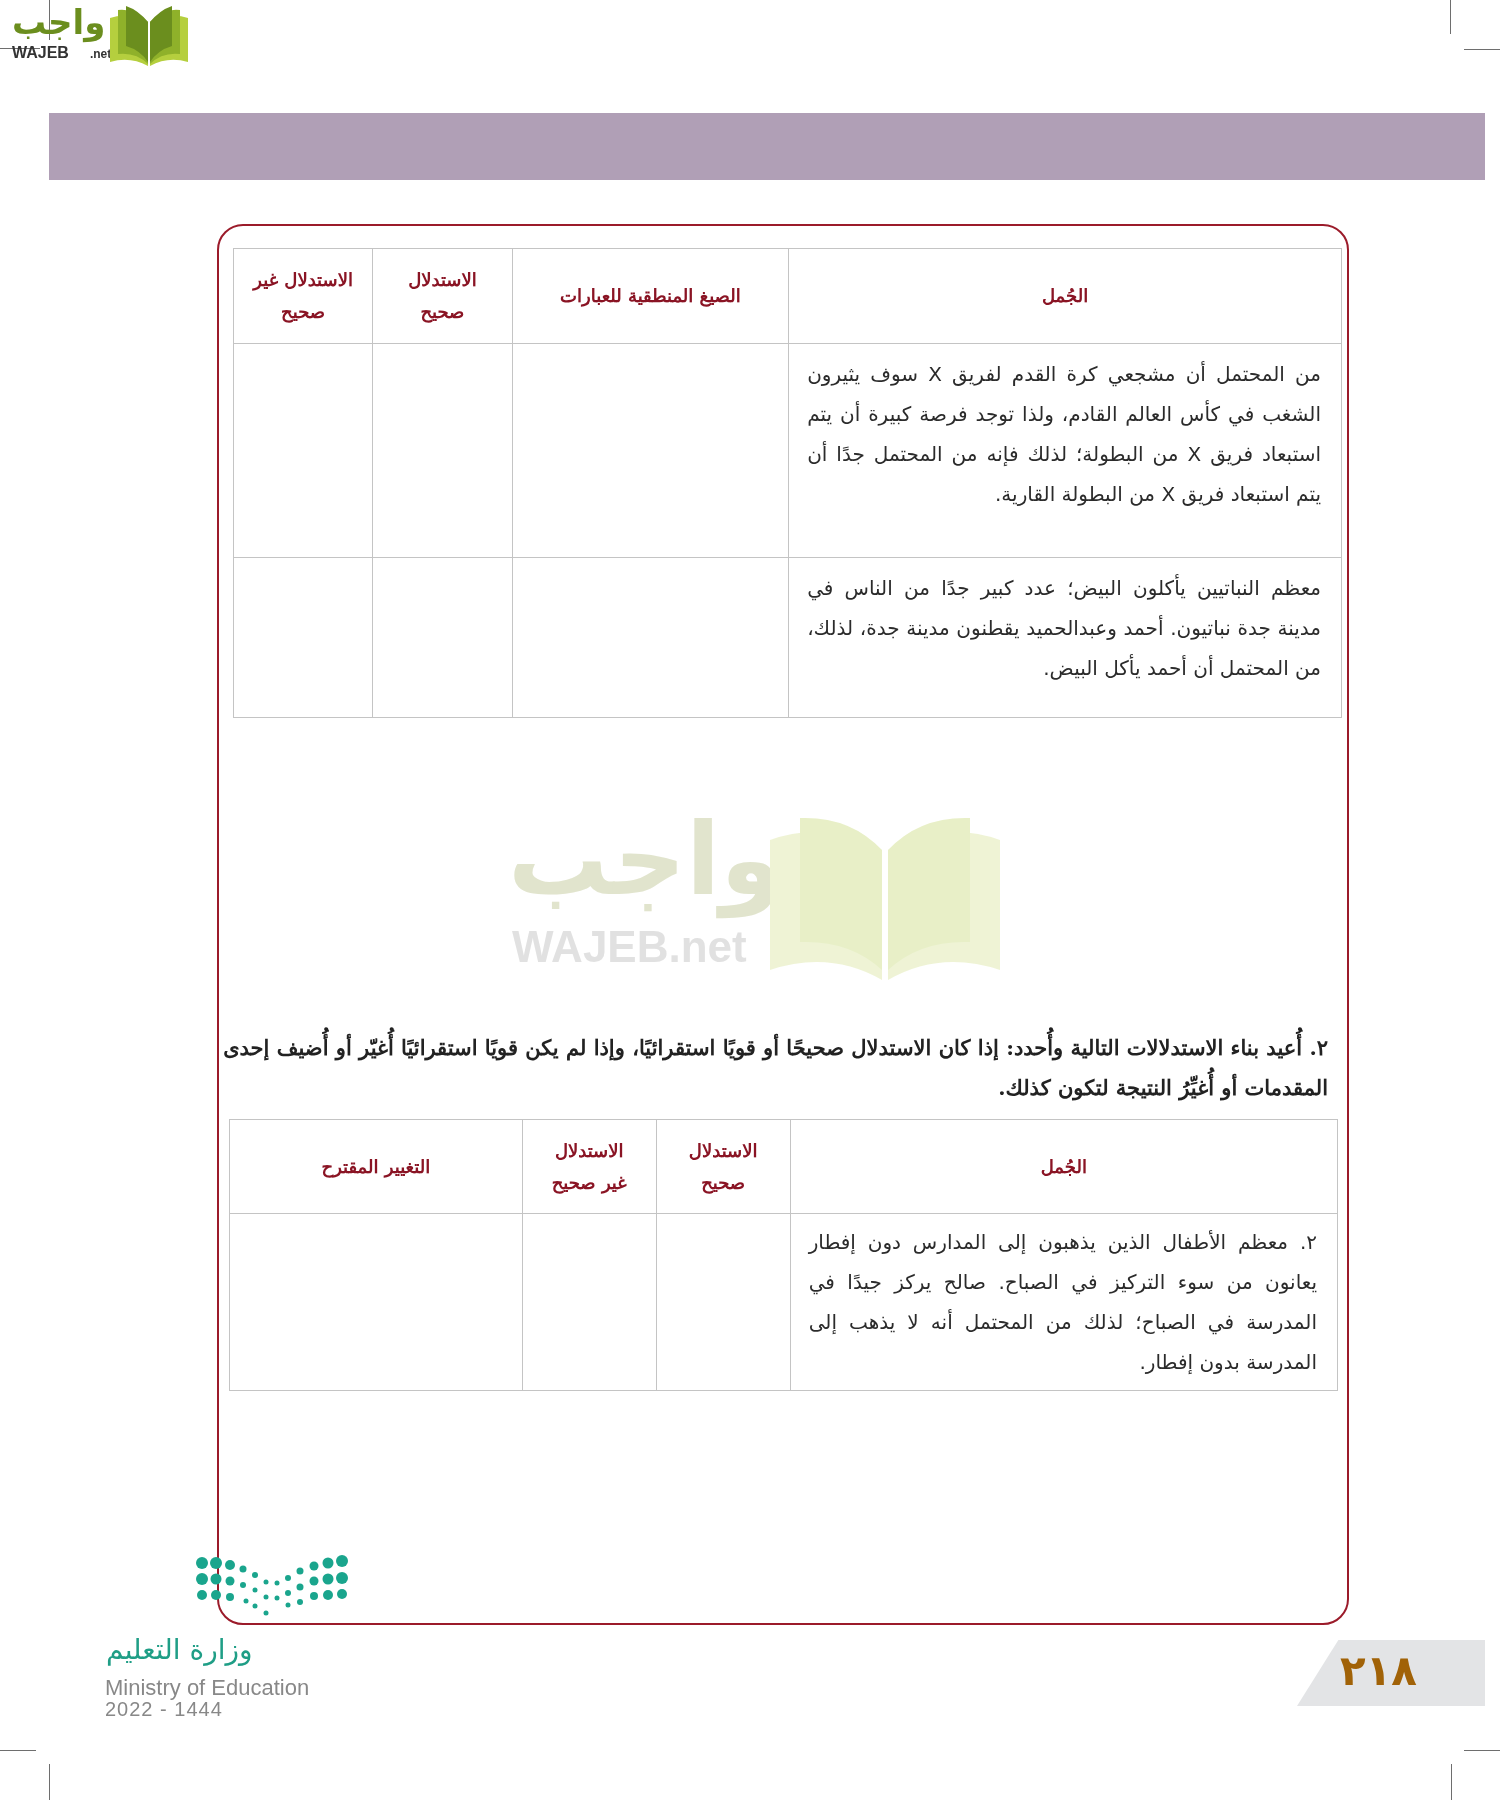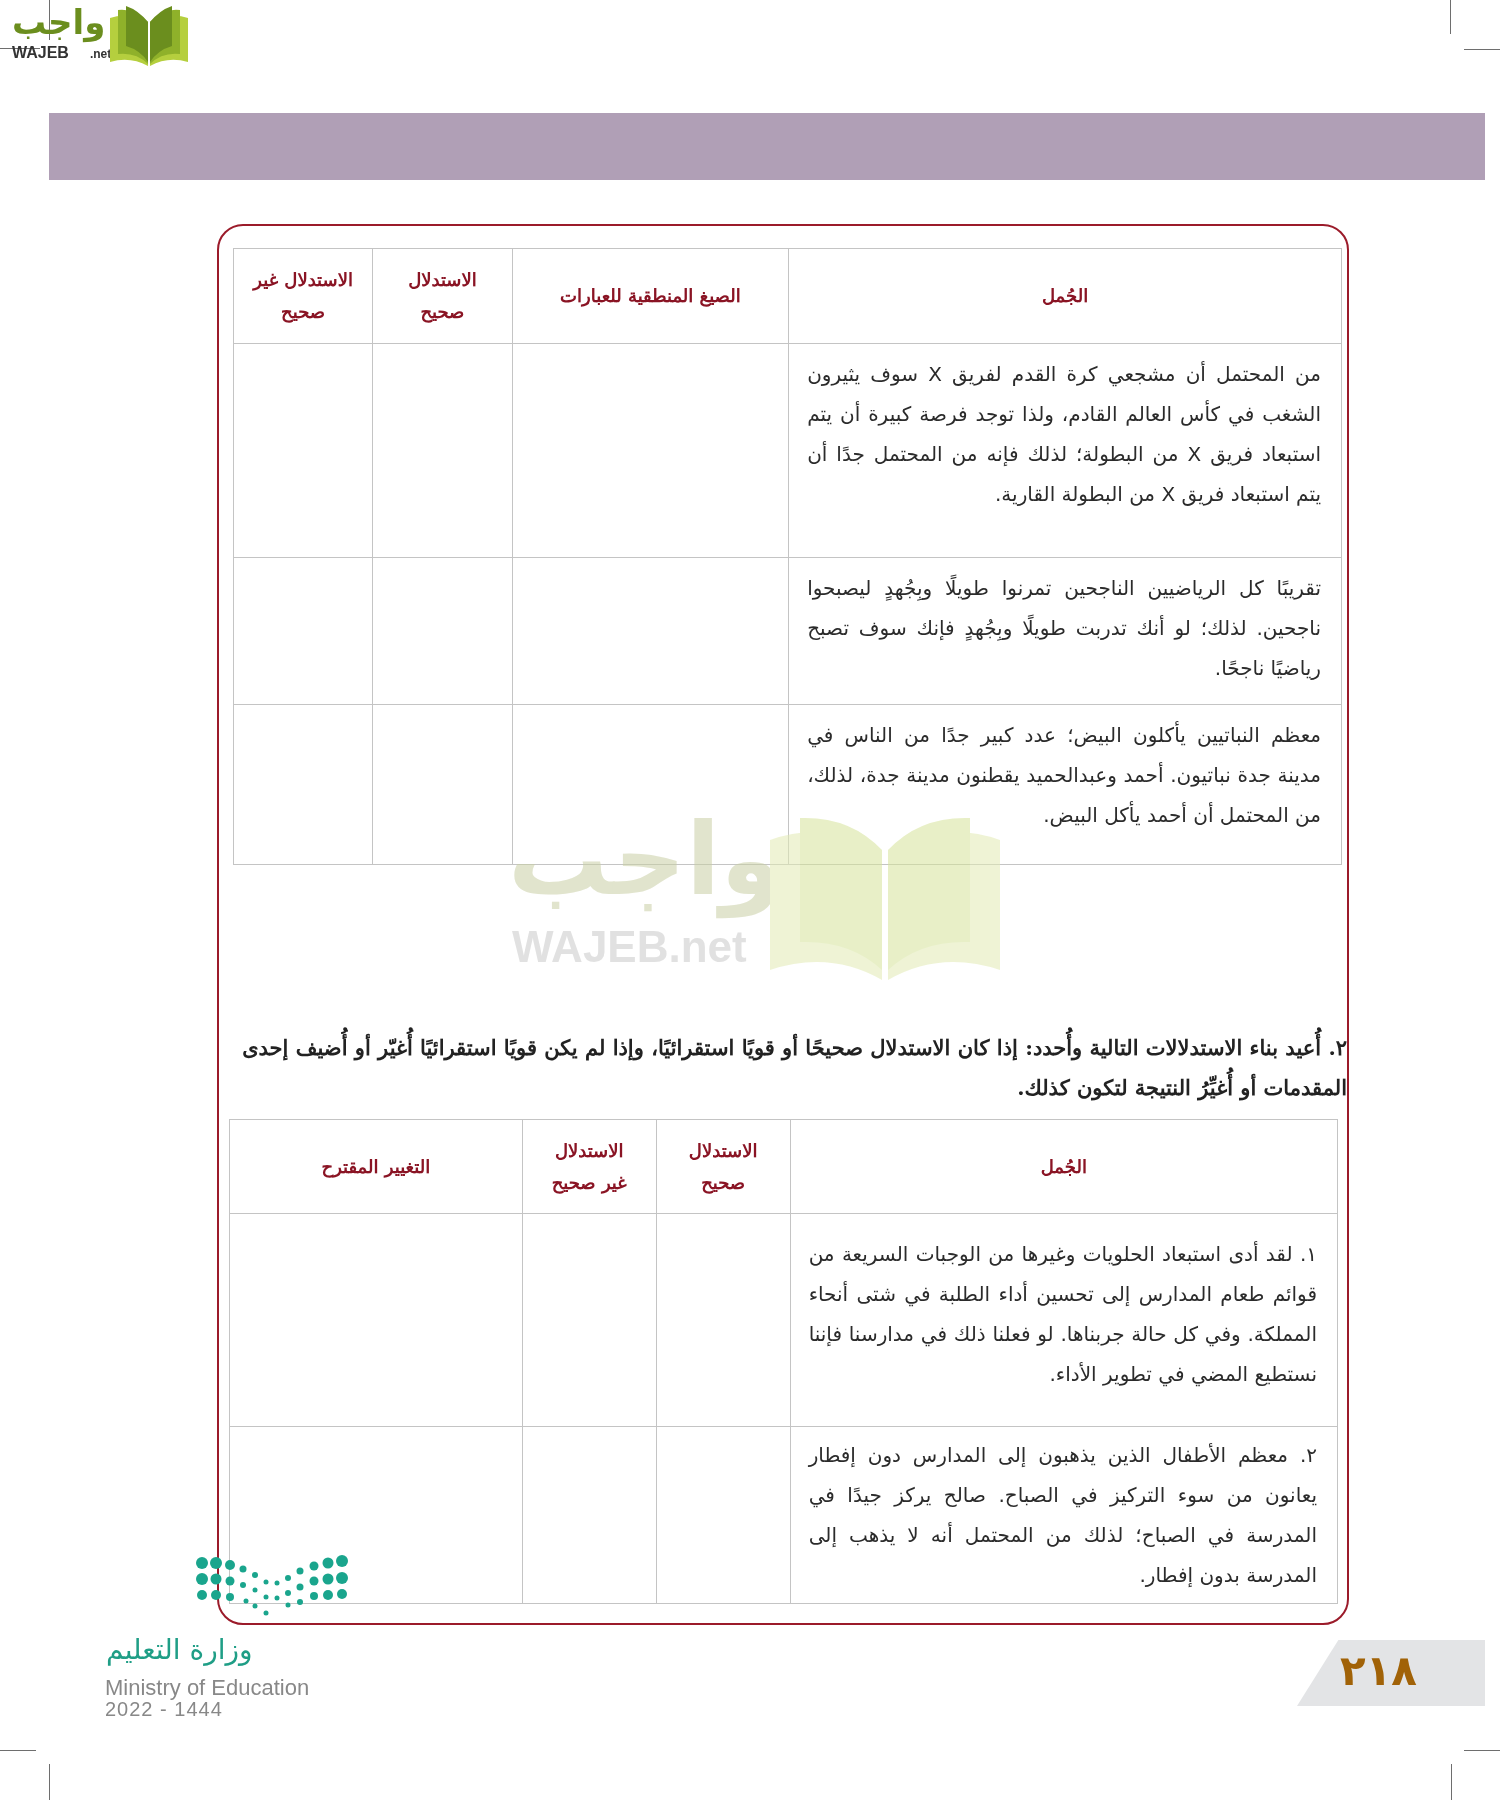--- a/index.html
+++ b/index.html
@@ -23,21 +23,21 @@
   .frame { position: absolute; left: 217px; top: 224px; width: 1132px; height: 1401px; border: 2.5px solid #9b1b2a; border-radius: 26px; }
 
   table { border-collapse: collapse; position: absolute; direction: rtl; }
   td, th { border: 1px solid #c4c4c4; vertical-align: top; }
   th { color: #8a1424; font-weight: bold; font-size: 18px; text-align: center; vertical-align: middle; line-height: 32px; font-family: "DejaVu Serif", serif; }
   td.text { font-size: 20px; line-height: 40px; padding: 10px 20px 8px 18px; text-align: justify; text-align-last: right; color: #2b2b2b; }
 
   #t1 { left: 233px; top: 248px; width: 1109px; }
   #t2 { left: 229px; top: 1119px; width: 1109px; }
 
-  .instr { position: absolute; left: 235px; top: 1028px; width: 1112px; direction: rtl; font-size: 21px; line-height: 40px; font-weight: bold; color: #222; font-family: "DejaVu Serif", serif; }
+  .instr { position: absolute; left: 216px; top: 1028px; width: 1112px; direction: rtl; font-size: 21px; line-height: 40px; font-weight: bold; color: #222; font-family: "DejaVu Serif", serif; }
 
   
   .wm { position: absolute; left: 508px; top: 810px; pointer-events: none; opacity: 0.55; }
   .wm-ar { position: absolute; left: 0; top: 0; font-size: 100px; font-weight: bold; color: #c9cfa5; direction: rtl; line-height: 100px; }
   .wm-en { position: absolute; left: 4px; top: 112px; font-size: 44px; font-weight: bold; color: #c9c9c9; font-family: "Liberation Sans", sans-serif; }
   .wm-book { position: absolute; left: 262px; top: 0; }
 
   
   .ministry { position: absolute; left: 100px; top: 1555px; width: 260px; height: 160px; }
   .min-ar { position: absolute; left: 6px; top: 78px; font-size: 28px; color: #1f9e86; direction: rtl; }
@@ -90,26 +90,20 @@
     <th>الصيغ المنطقية للعبارات</th>
     <th style="padding:0 20px;">الاستدلال صحيح</th>
     <th style="padding:0 10px;">الاستدلال غير صحيح</th>
   </tr>
   <tr style="height:214px">
     <td class="text">من المحتمل أن مشجعي كرة القدم لفريق X سوف يثيرون الشغب في كأس العالم القادم، ولذا توجد فرصة كبيرة أن يتم استبعاد فريق X من البطولة؛ لذلك فإنه من المحتمل جدًا أن يتم استبعاد فريق X من البطولة القارية.</td>
     <td></td>
     <td></td>
     <td></td>
   </tr>
-  <tr style="height:147px">
-    <td class="text">تقريبًا كل الرياضيين الناجحين تمرنوا طويلًا وبِجُهدٍ ليصبحوا ناجحين. لذلك؛ لو أنك تدربت طويلًا وبِجُهدٍ فإنك سوف تصبح رياضيًا ناجحًا.</td>
-    <td></td>
-    <td></td>
-    <td></td>
-  </tr>
   <tr style="height:160px">
     <td class="text">معظم النباتيين يأكلون البيض؛ عدد كبير جدًا من الناس في مدينة جدة نباتيون. أحمد وعبدالحميد يقطنون مدينة جدة، لذلك، من المحتمل أن أحمد يأكل البيض.</td>
     <td></td>
     <td></td>
     <td></td>
   </tr>
 </tbody>
   </table>
 
 <div class="instr">
@@ -123,26 +117,20 @@
     <col style="width:134px">
     <col style="width:134px">
     <col style="width:293px">
   </colgroup>
   <tbody>
       <tr style="height:94px">
     <th>الجُمل</th>
     <th style="padding:0 22px;">الاستدلال صحيح</th>
     <th style="padding:0 22px;">الاستدلال غير صحيح</th>
     <th>التغيير المقترح</th>
-  </tr>
-  <tr style="height:213px">
-    <td class="text" style="padding-top:20px;">١. لقد أدى استبعاد الحلويات وغيرها من الوجبات السريعة من قوائم طعام المدارس إلى تحسين أداء الطلبة في شتى أنحاء المملكة. وفي كل حالة جربناها. لو فعلنا ذلك في مدارسنا فإننا نستطيع المضي في تطوير الأداء.</td>
-    <td></td>
-    <td></td>
-    <td></td>
   </tr>
   <tr style="height:175px">
     <td class="text" style="padding-top:8px;">٢. معظم الأطفال الذين يذهبون إلى المدارس دون إفطار يعانون من سوء التركيز في الصباح. صالح يركز جيدًا في المدرسة في الصباح؛ لذلك من المحتمل أنه لا يذهب إلى المدرسة بدون إفطار.</td>
     <td></td>
     <td></td>
     <td></td>
   </tr>
 </tbody>
   </table>
 

